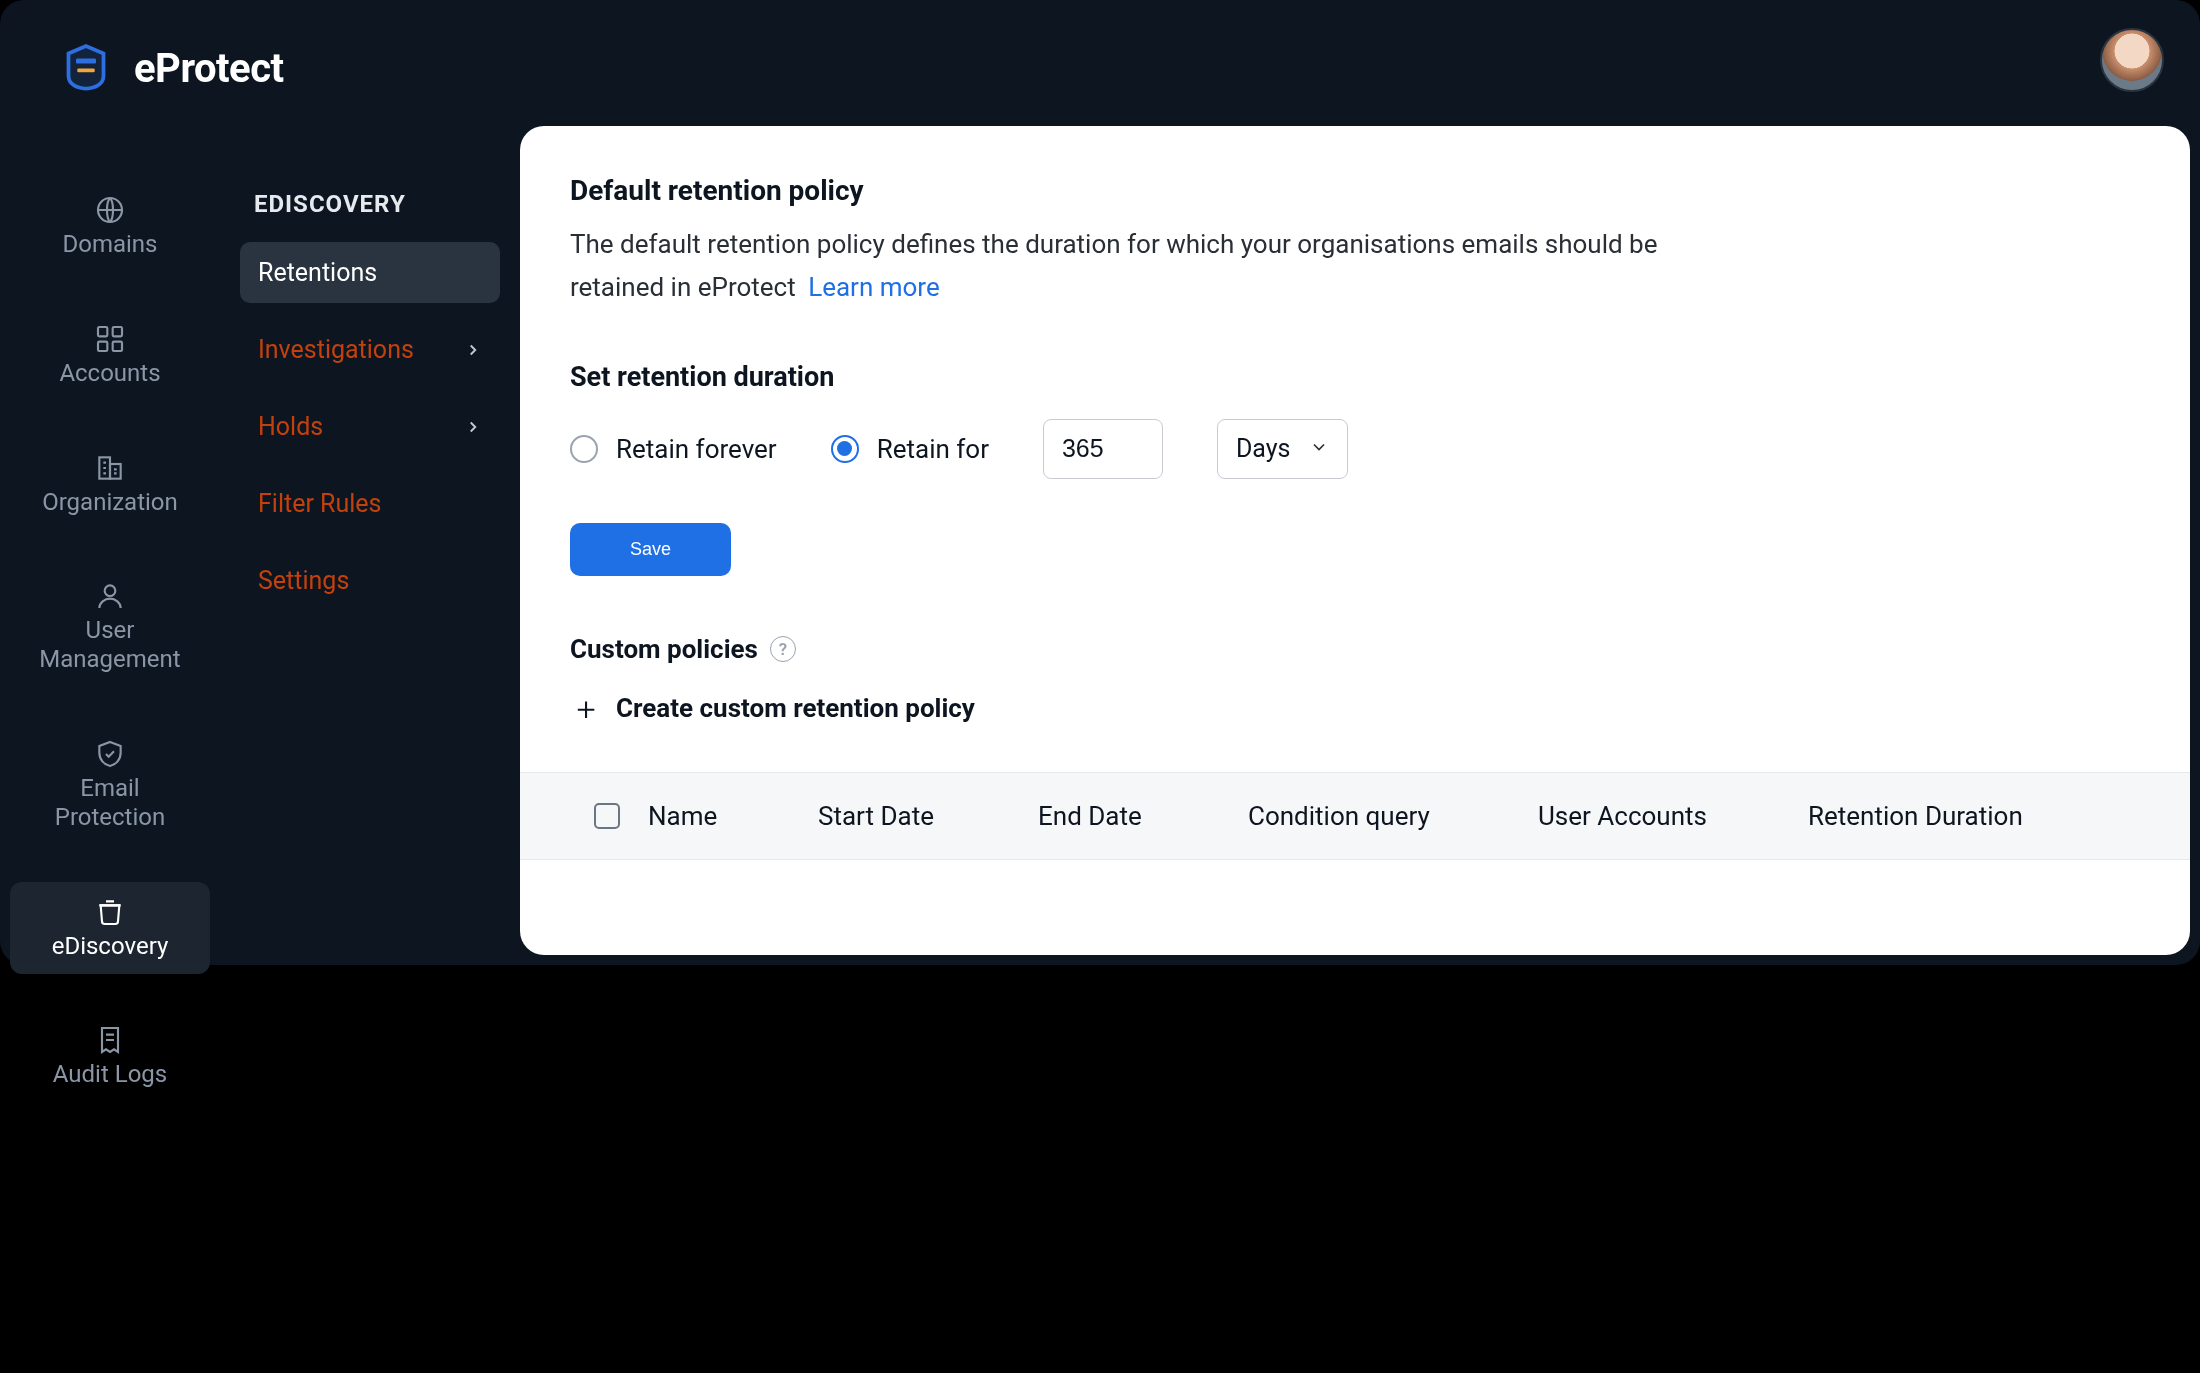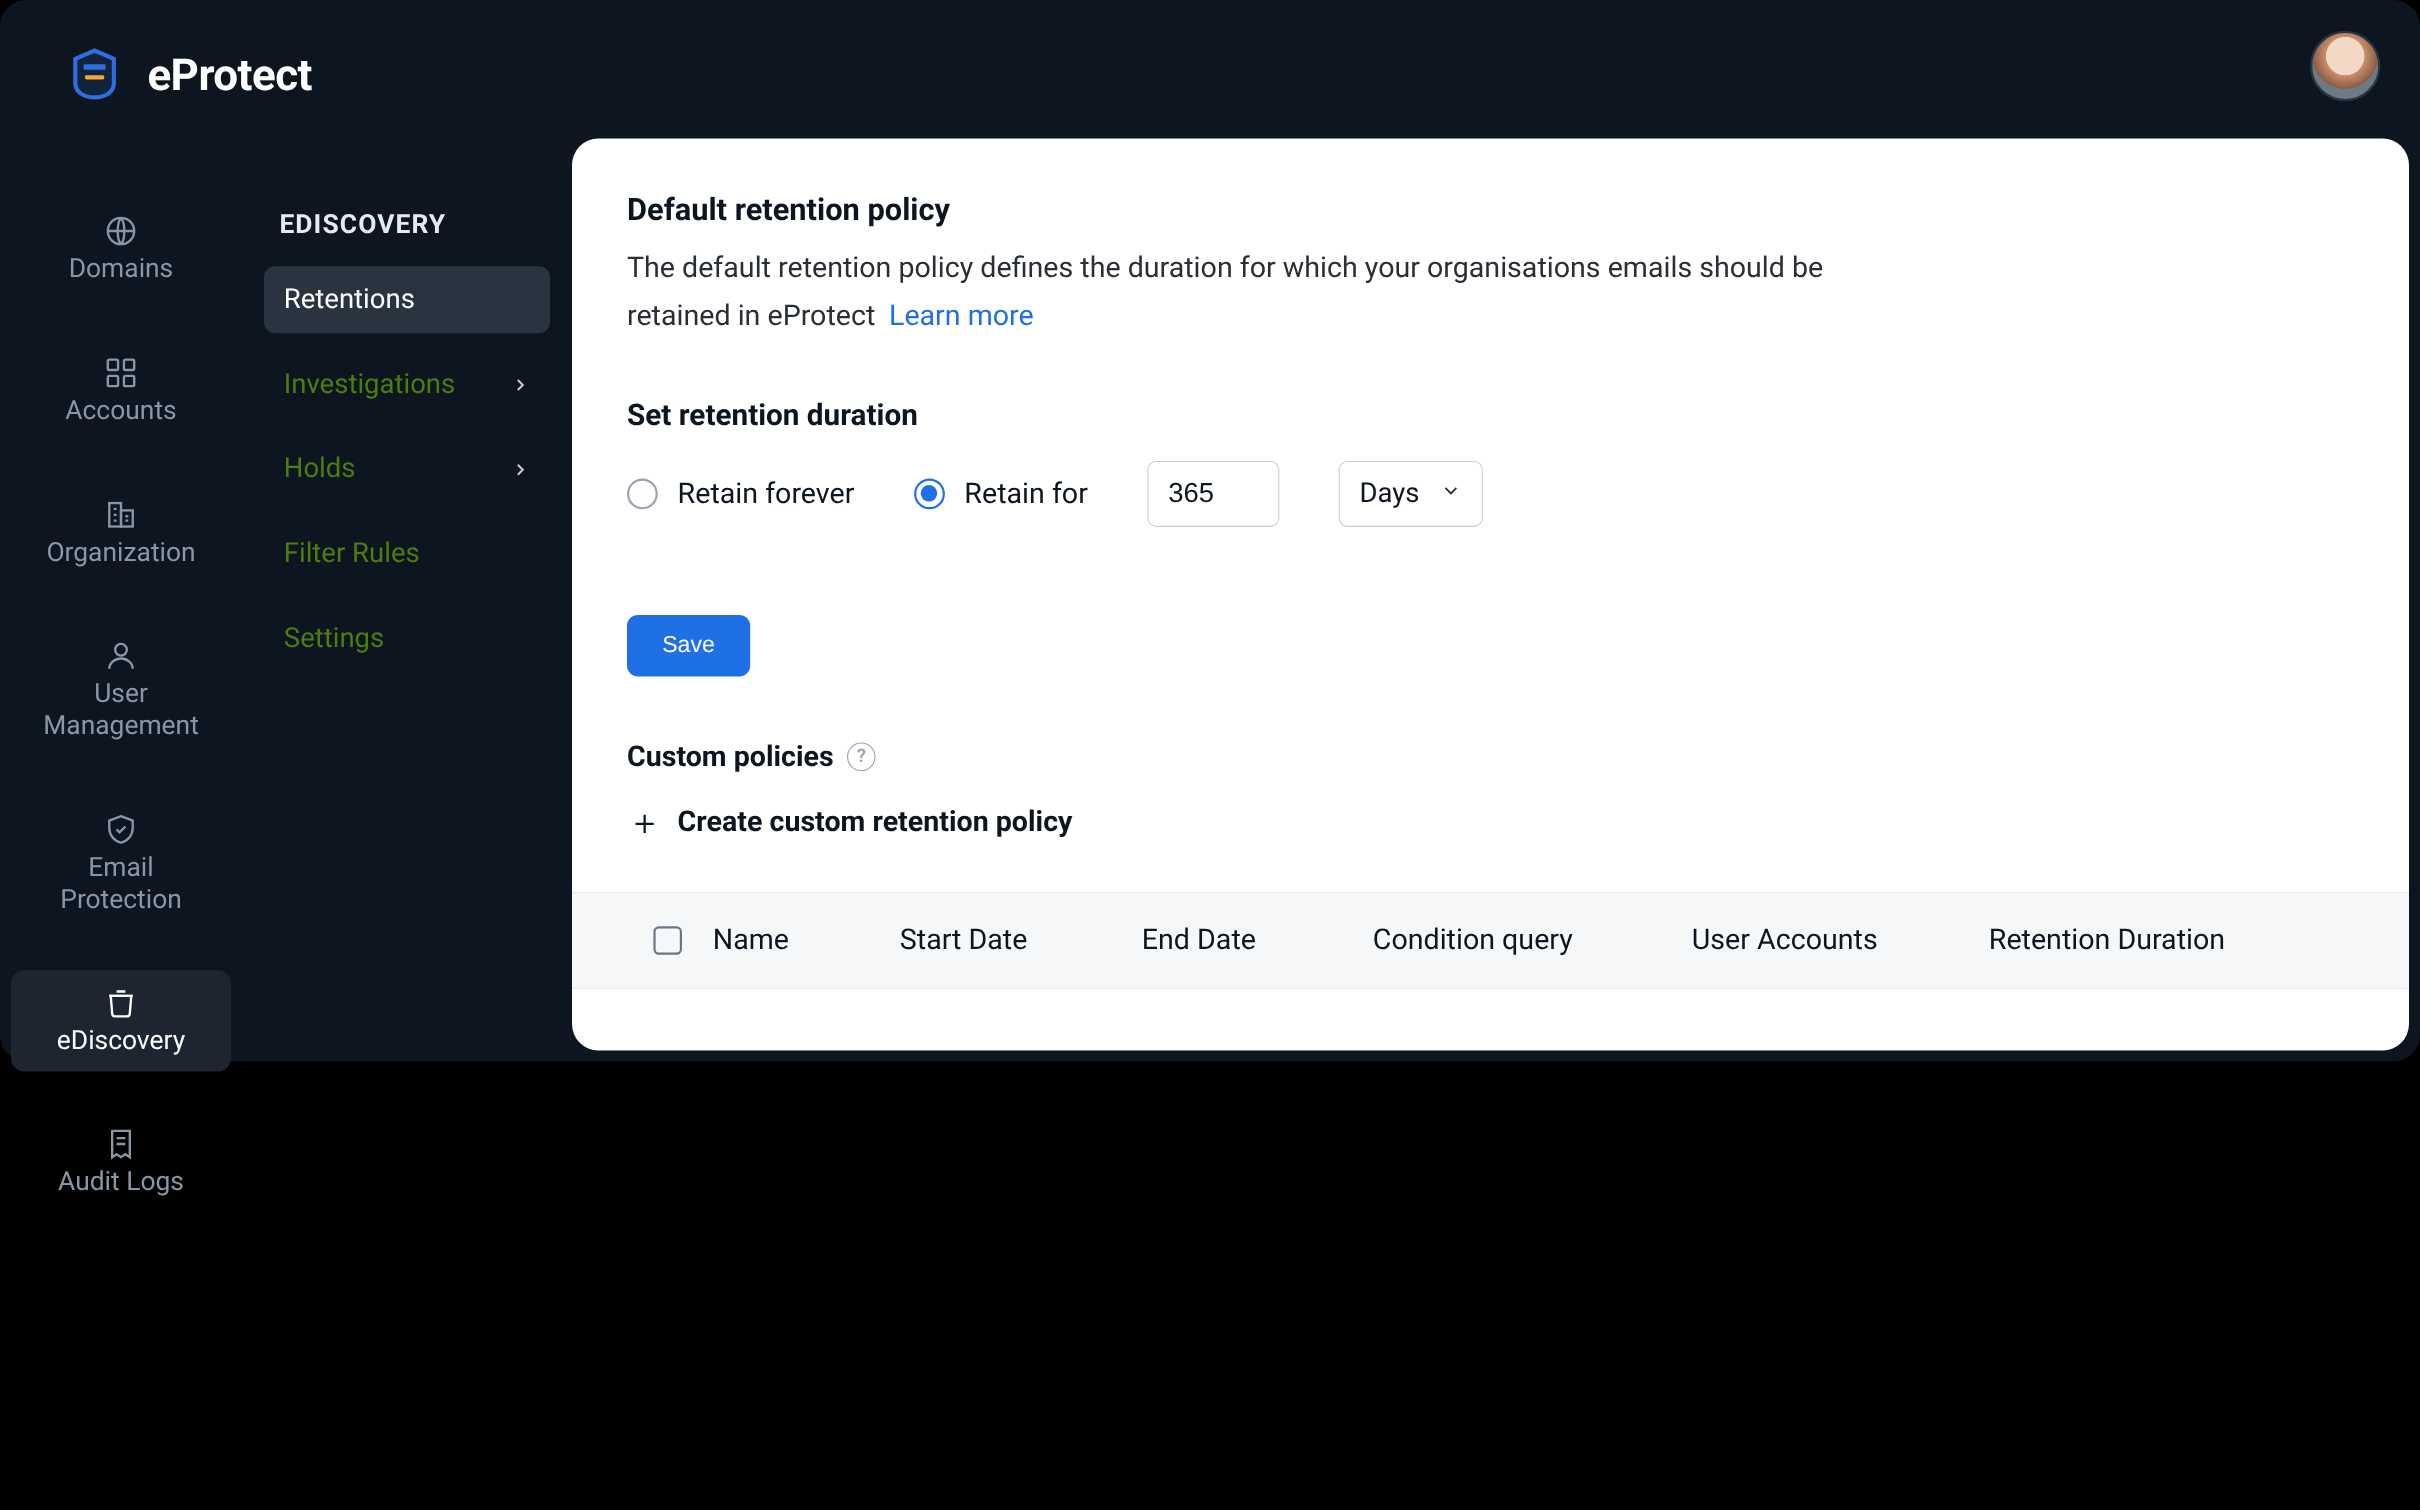--- a/index.html
+++ b/index.html
@@ -86,21 +86,21 @@
     }
     .sec-heading {
       color: #e6e9ee;
       font-size: 24px;
       font-weight: 700;
       letter-spacing: 1px;
       margin-bottom: 24px;
       padding-left: 14px;
     }
     .sec-item {
-      color: #4d7c0f;
+      color: #c2410c;
       font-size: 25px;
       padding: 16px 18px;
       border-radius: 10px;
       cursor: pointer;
       display: flex;
       align-items: center;
       justify-content: space-between;
       margin-bottom: 16px;
     }
     .sec-item.active {
@@ -188,27 +188,27 @@
       display: flex;
       align-items: center;
       gap: 18px;
       font-size: 25px;
       cursor: pointer;
       background:#fff;
       text-align:right;
     }
     .unit-select svg { width: 20px; height: 20px; }
     .save-btn {
-      margin-top: 80px;
+      margin-top: 44px;
       background: #1f6fe5;
       color: #fff;
       border: none;
-      font-size: 21px;
+      font-size: 18px;
       font-weight: 500;
-      padding: 16px 32px;
+      padding: 16px 60px;
       border-radius: 10px;
       cursor: pointer;
       width: fit-content;
     }
     .custom-header {
       display: flex;
       align-items: center;
       gap: 12px;
       margin-top: 58px;
       font-size: 26px;

